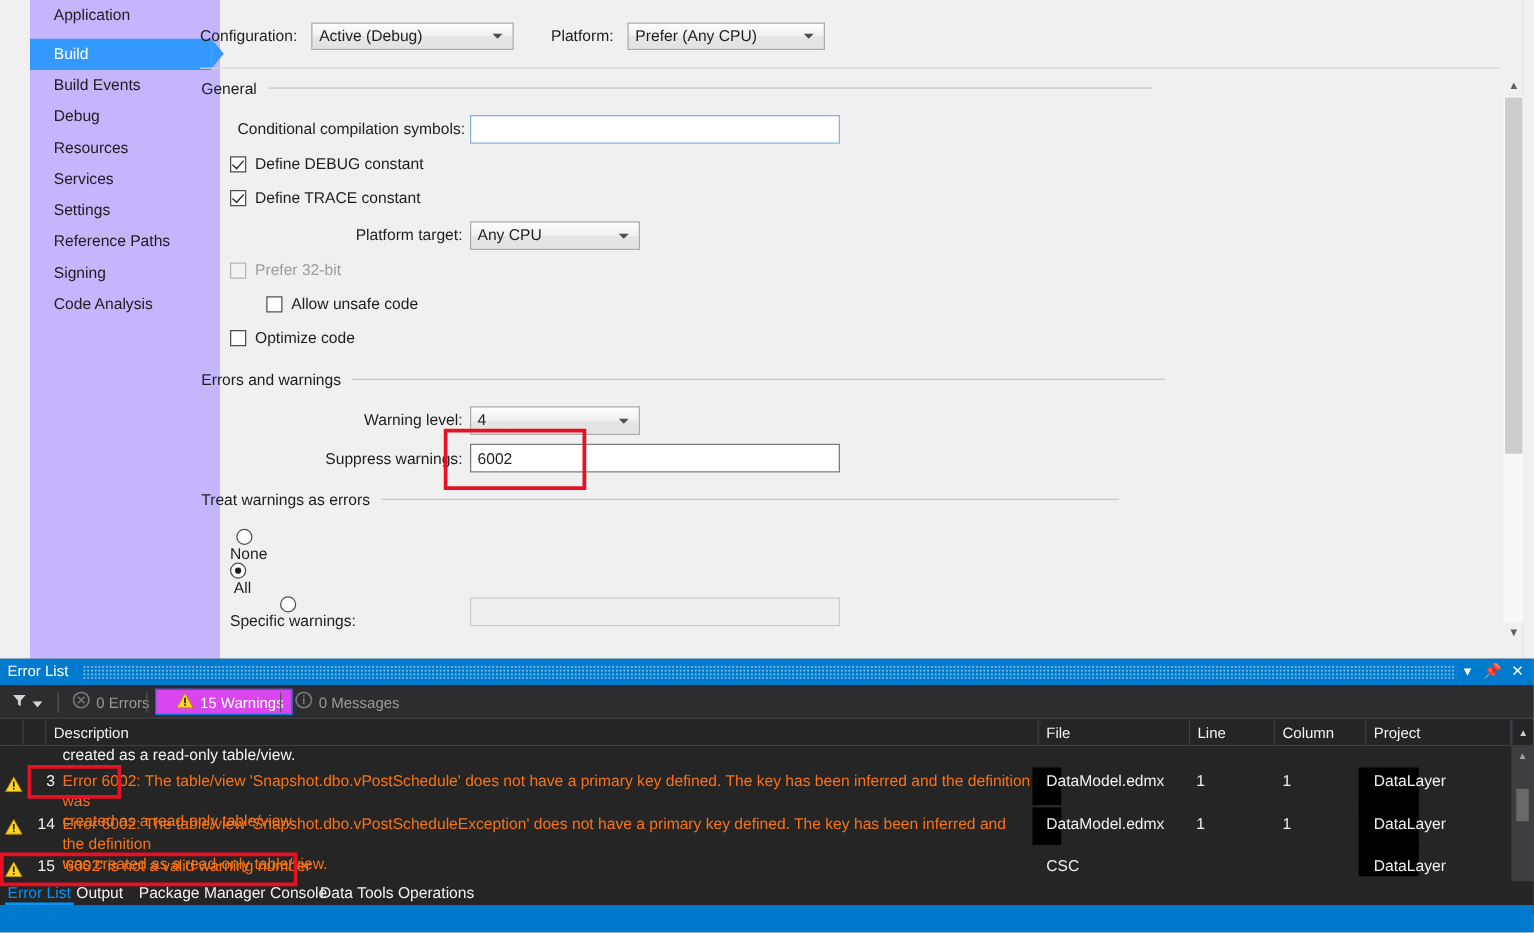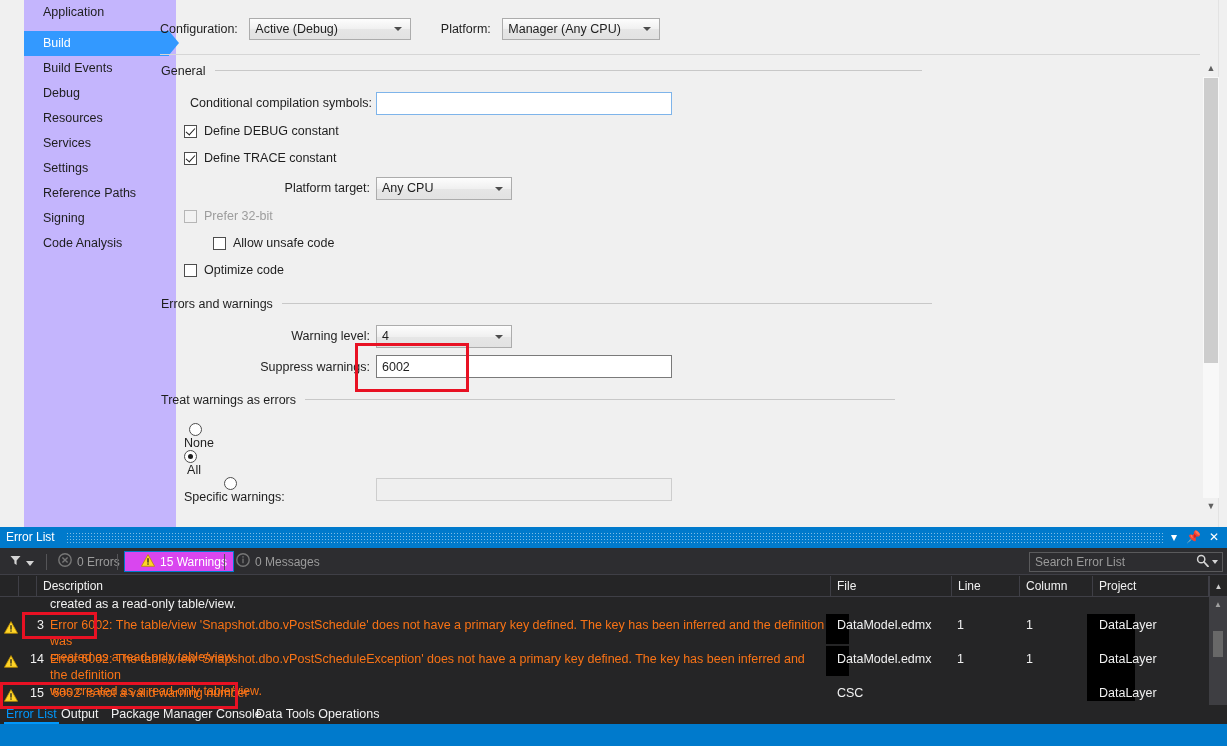--- a/index.html
+++ b/index.html
@@ -523,21 +523,21 @@
     </div>
 
     <div id="configrow">
       <span class="lbl" style="margin-right:8px;">Configuration:</span>
       <span class="combo" style="width:162px;">
         <span>Active (Debug)</span>
         <span class="cb-arrow"></span>
       </span>
       <span class="lbl" style="margin-left:26px;margin-right:8px;">Platform:</span>
       <span class="combo" style="width:158px;">
-        <span>Manager (Any CPU)</span>
+        <span>Prefer (Any CPU)</span>
         <span class="cb-arrow"></span>
       </span>
     </div>
     <div class="toprule"></div>
 
     <div class="group" style="left:161px; top:63px;">
       <span class="gtext">General</span>
       <span class="gline" style="width:707px;"></span>
     </div>
 
@@ -666,30 +666,20 @@
         <span class="ic">
           <svg width="14" height="14" viewBox="0 0 14 14">
             <circle cx="7" cy="7" r="6.2" fill="none" stroke="#767676" stroke-width="1.4"></circle>
             <rect x="6.35" y="5.6" width="1.3" height="4.6" fill="#767676"></rect>
             <rect x="6.35" y="3.2" width="1.3" height="1.4" fill="#767676"></rect>
           </svg>
         </span>
         <span>0 Messages</span>
       </div>
 
-      <div id="err-search">
-        <span class="sinput">Search Error List</span>
-        <span class="magn">
-          <svg width="13" height="13" viewBox="0 0 13 13">
-            <circle cx="5.2" cy="5.2" r="3.6" fill="none" stroke="#d4d4d4" stroke-width="1.5"></circle>
-            <path d="M8,8 L12,12.4" stroke="#d4d4d4" stroke-width="1.8" stroke-linecap="round"></path>
-          </svg>
-        </span>
-        <span class="caret"></span>
-      </div>
     </div>
 
     <div id="grid-head">
       <div class="gh first" style="left:18px; width:19px;"></div>
       <div class="gh" style="left:37px; width:794px;">Description</div>
       <div class="gh" style="left:831px; width:121px;">File</div>
       <div class="gh" style="left:952px; width:68px;">Line</div>
       <div class="gh" style="left:1020px; width:73px;">Column</div>
       <div class="gh" style="left:1093px; width:116px;">Project</div>
       <div id="gh-sortcap">▲</div>

